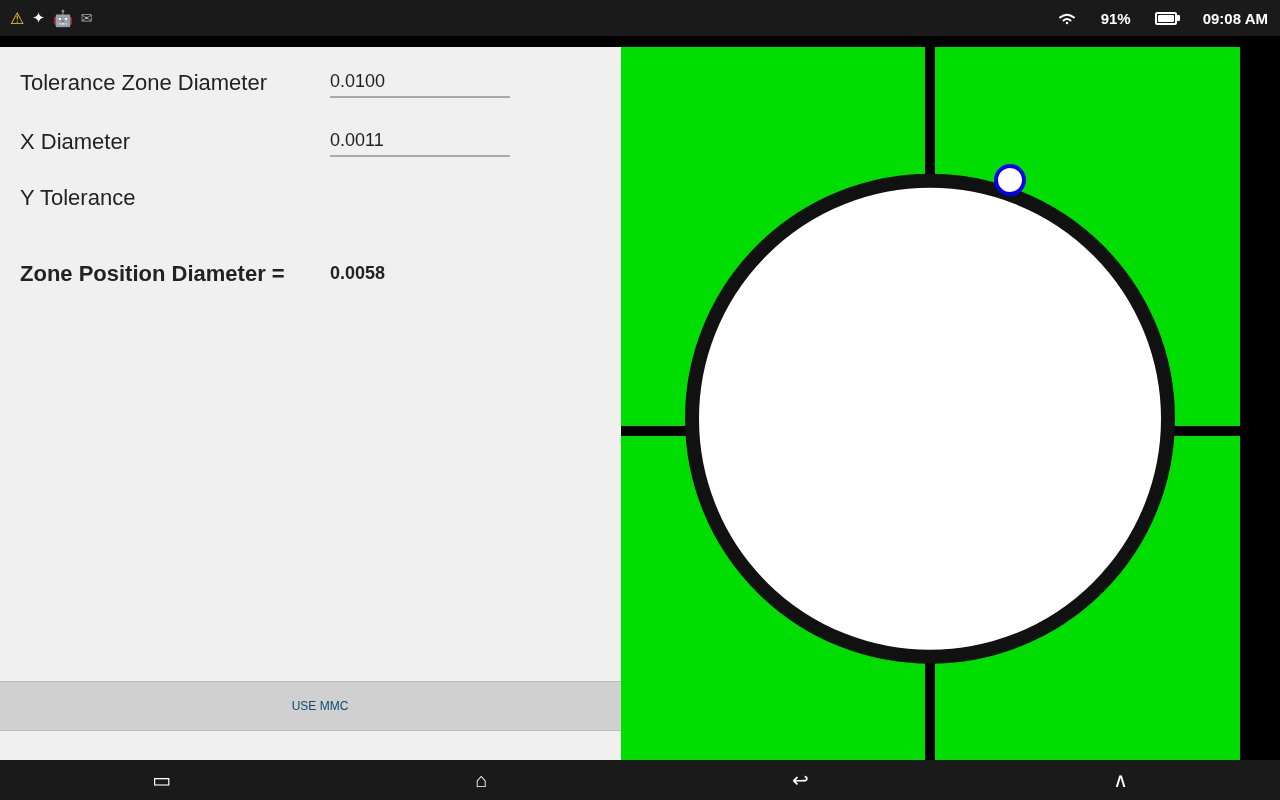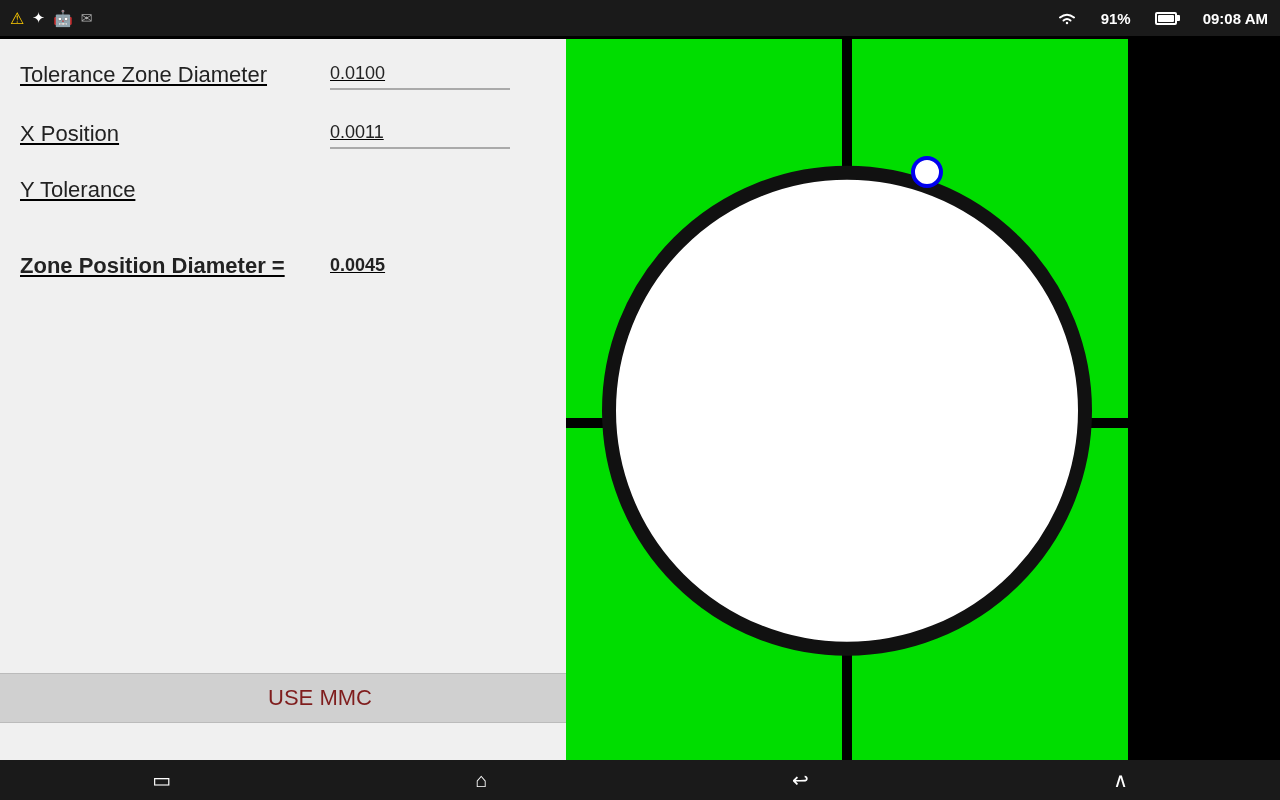--- a/index.html
+++ b/index.html
@@ -71,26 +71,25 @@
       position: absolute;
       left: 1px; top: 1px; bottom: 1px;
       width: 88%;
       background: #fff;
       border-radius: 1px;
     }
 
     
     #main {
       position: absolute;
-      top: 39px;
+      top: 47px;
       left: 0;
-      width: 1128px;
+      width: 1240px;
       height: 724px;
       display: flex;
-      text-decoration: underline;
     }
 
     
     #left-panel {
       width: 640px;
       height: 100%;
       background: #f0f0f0;
       display: flex;
       flex-direction: column;
       padding: 20px 20px 0 20px;
@@ -140,22 +139,22 @@
       align-items: center;
       justify-content: center;
       position: absolute;
       bottom: 40px;
       left: 0;
       border-top: 1px solid #bbb;
       border-bottom: 1px solid #bbb;
     }
 
     #mmc-button {
-      font-size: 22px;
-      color: #7f1d1d;
+      font-size: 12px;
+      color: #0c4a6e;
       background: transparent;
       border: none;
       cursor: pointer;
       padding: 8px 40px;
     }
 
     
     #right-panel {
       width: 640px;
       height: 100%;
@@ -273,33 +272,33 @@
 <div id="main">
 
   <div id="left-panel">
 
     <div class="field-row">
       <span class="field-label">Tolerance Zone Diameter</span>
       <span class="field-value">0.0100</span>
     </div>
 
     <div class="field-row">
-      <span class="field-label">X Position</span>
+      <span class="field-label">X Diameter</span>
       <span class="field-value">0.0011</span>
     </div>
 
     <div class="field-row">
       <span class="field-label">Y Tolerance</span>
     </div>
 
     <div style="height:20px;"></div>
 
     <div class="field-row">
       <span class="field-label bold">Zone Position Diameter =</span>
-      <span class="field-value bold">0.0045</span>
+      <span class="field-value bold">0.0058</span>
     </div>
 
     <div class="spacer"></div>
   </div>
 
   <div id="mmc-area">
     <button id="mmc-button">USE MMC</button>
   </div>
 
   <div id="right-panel">

